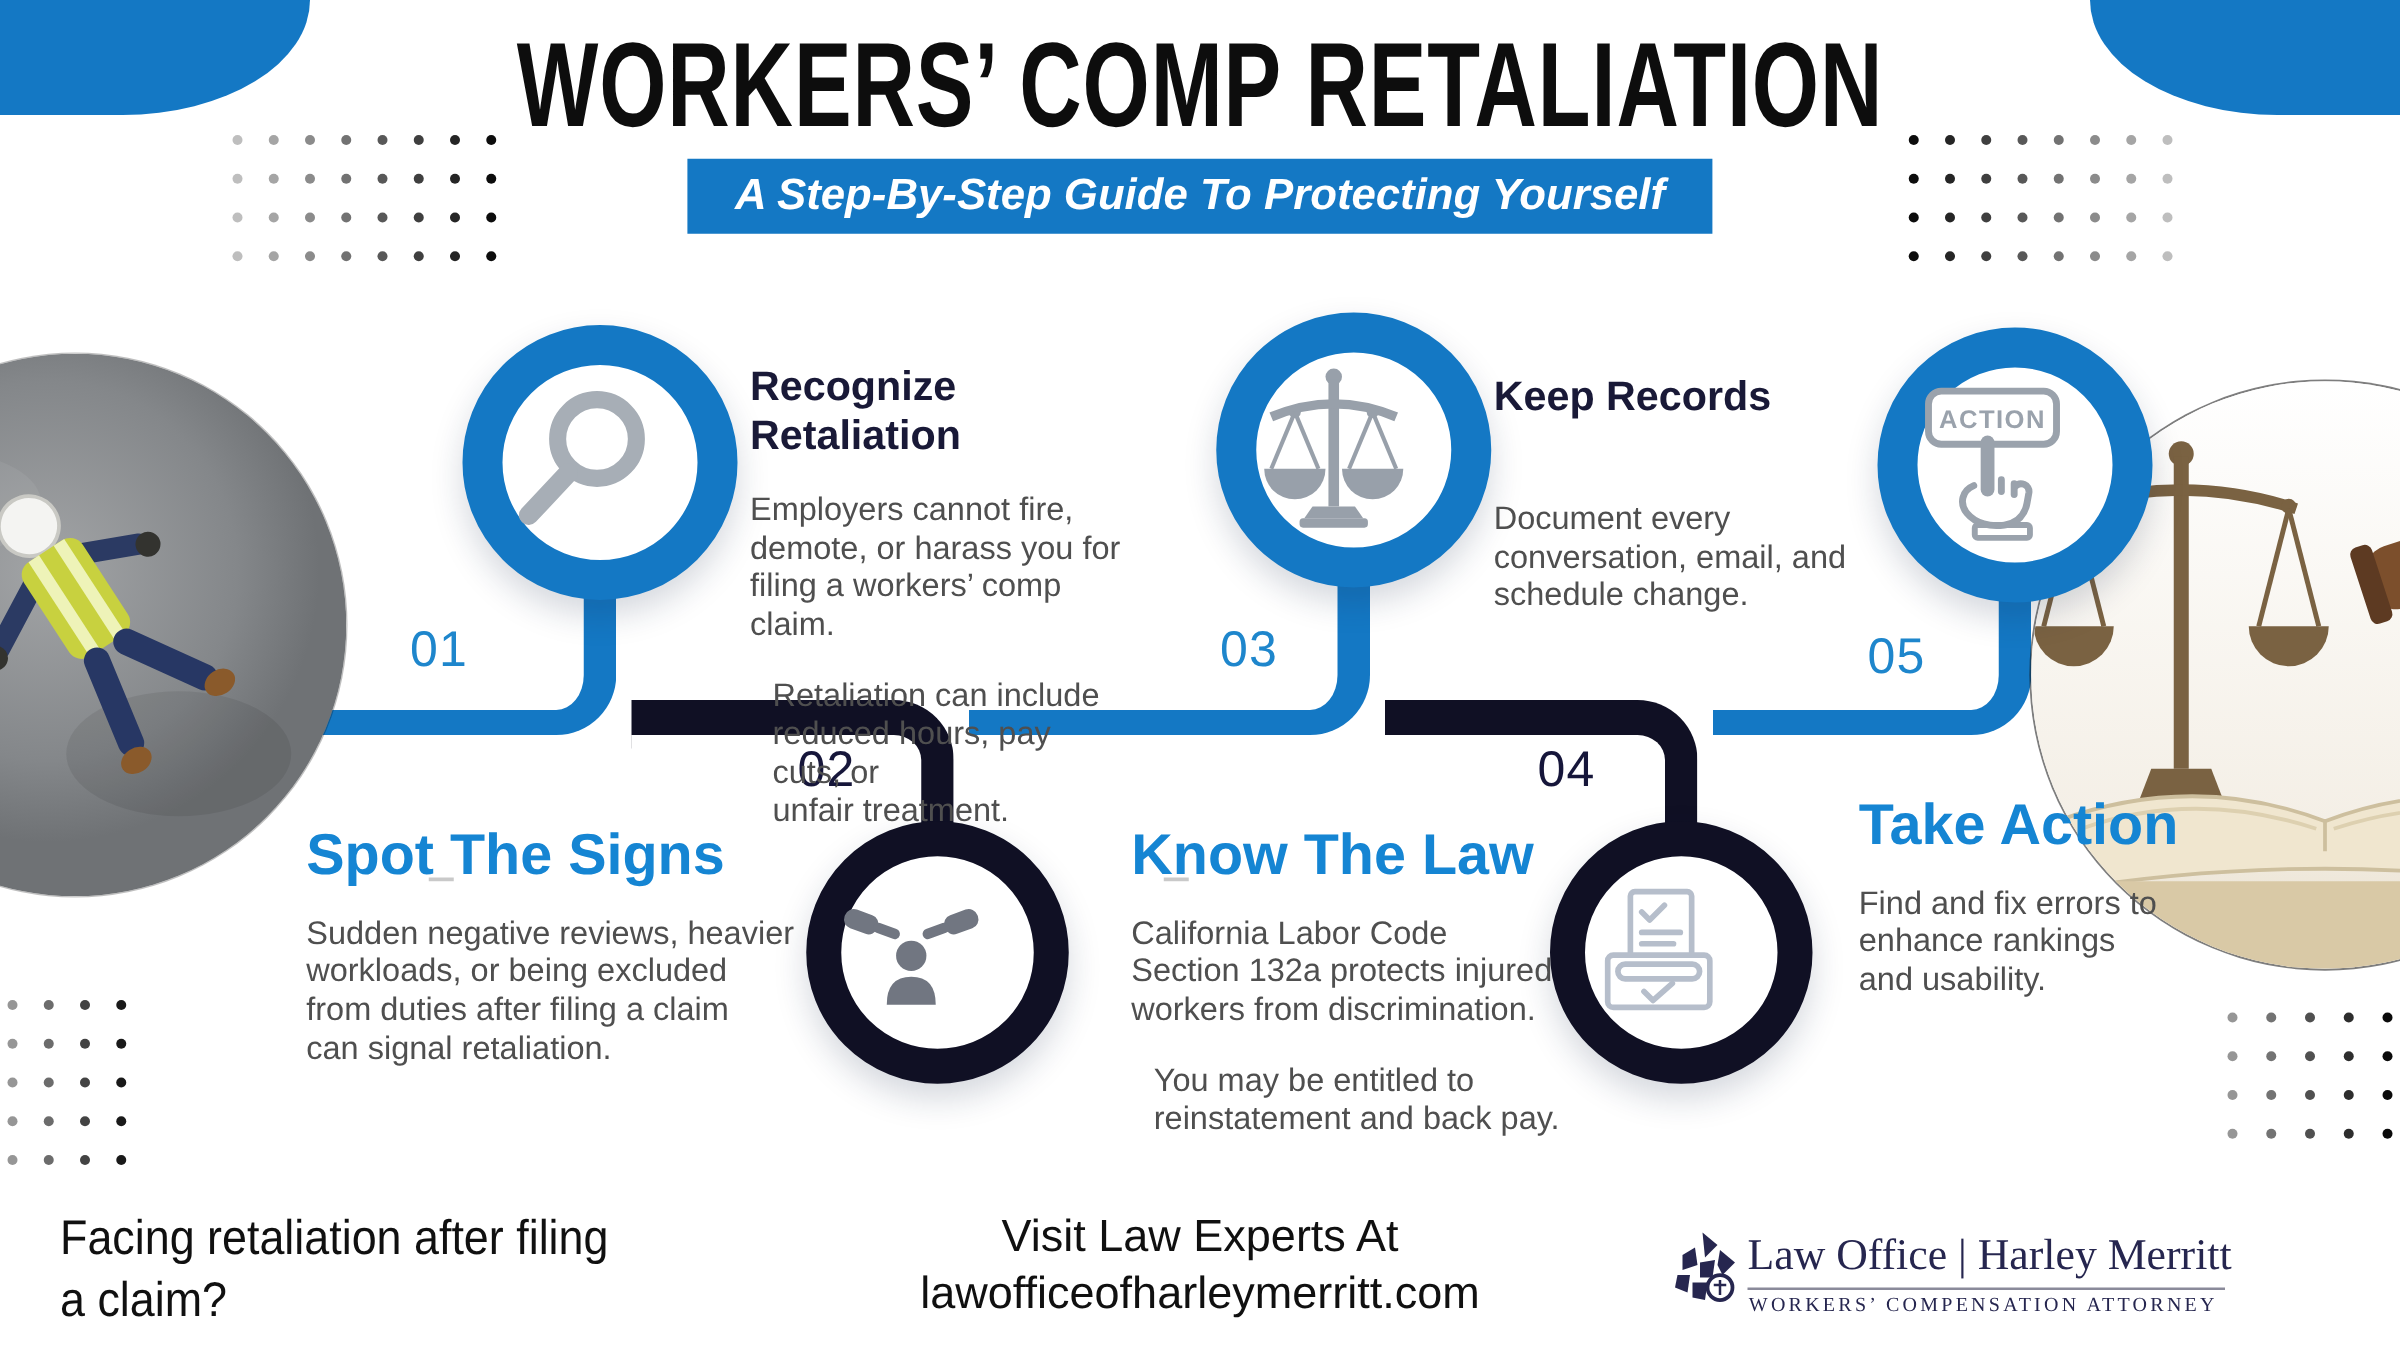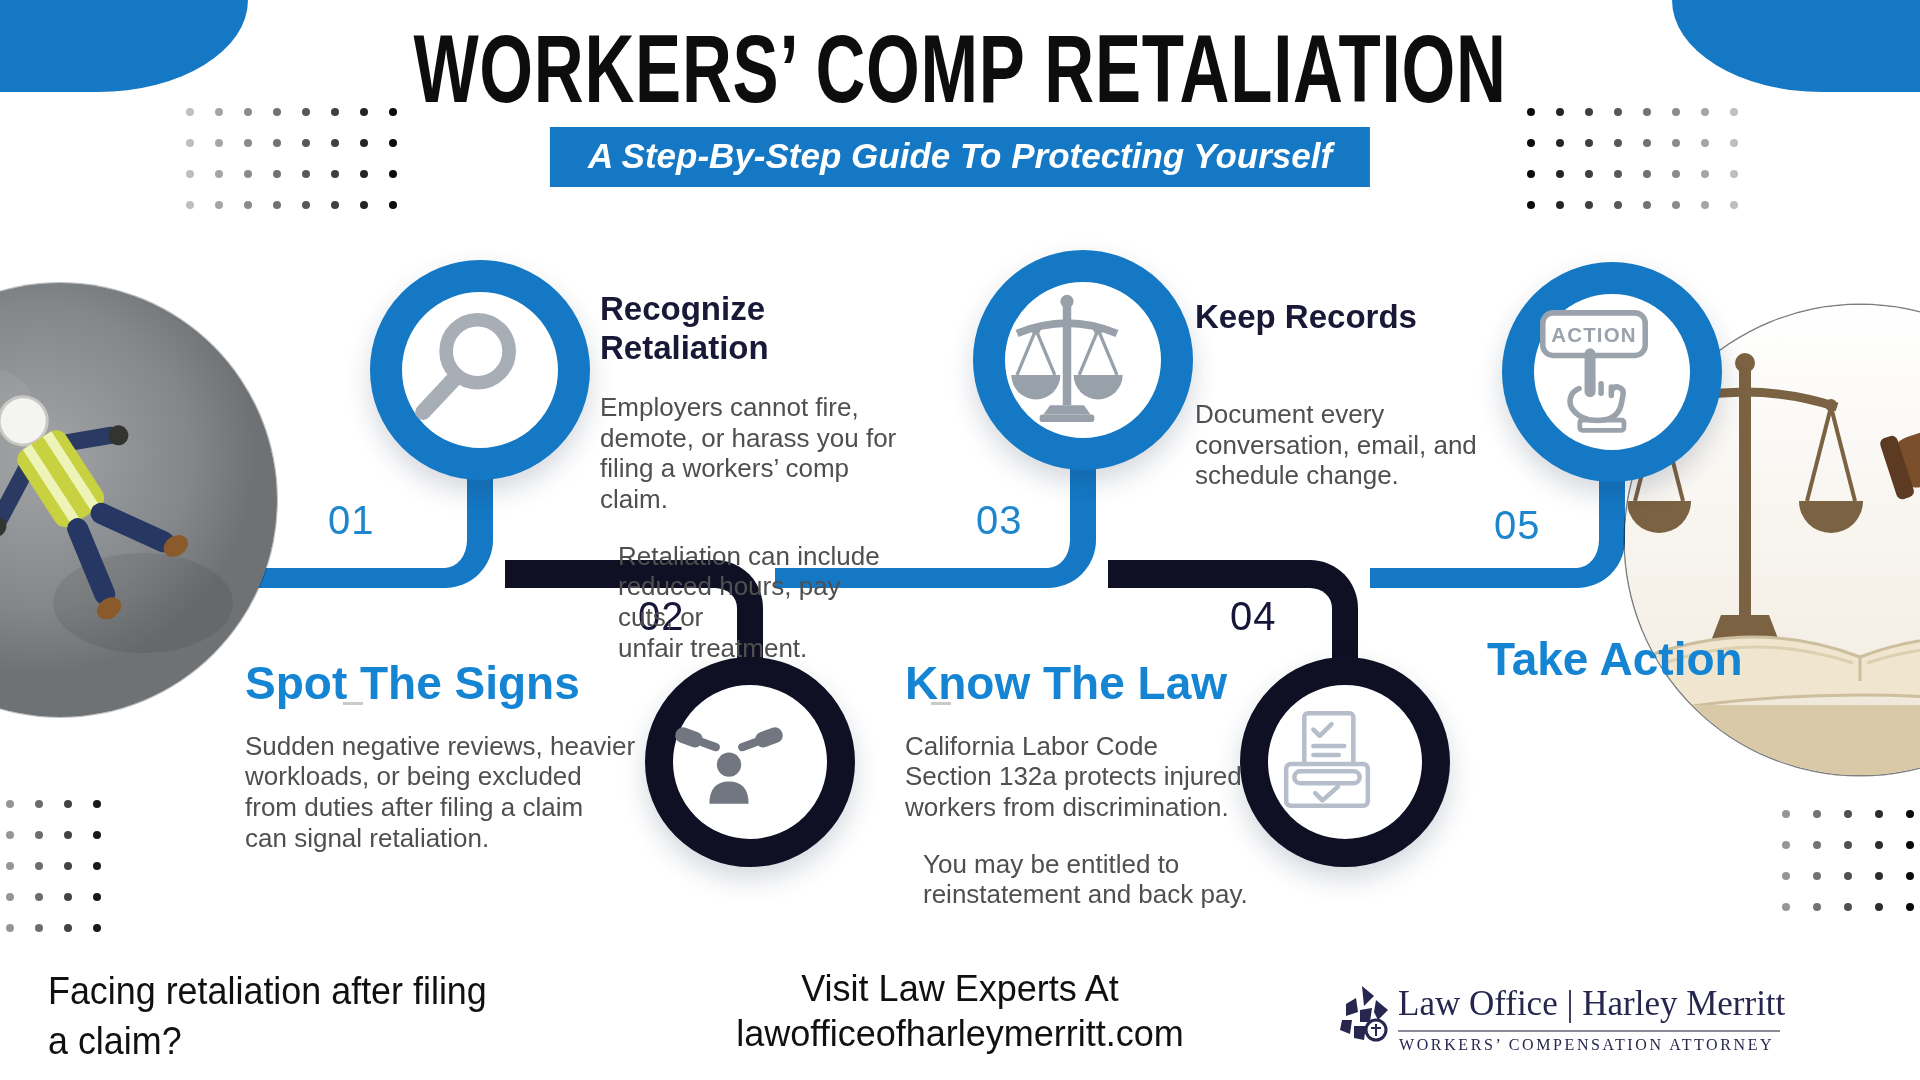--- a/index.html
+++ b/index.html
@@ -372,20 +372,23 @@
     <div class="hdash" style="left:26px;top:44px;"></div>
     <div class="step-body pre" style="margin-top:22px;">California Labor Code
 Section 132a protects injured
 workers from discrimination.</div>
     <div class="step-body pre">You may be entitled to
 reinstatement and back pay.</div>
   </div>
 
   <div class="abs" style="left:1487px;top:634px;width:330px;">
     <div class="step-title-blue">Take Action</div>
+    <div class="step-body pre" style="margin-top:22px;">Find and fix errors to
+enhance rankings
+and usability.</div>
   </div>
 
   <div class="abs pre" id="footer-question">Facing retaliation after filing
 a claim?</div>
   <div class="abs pre" id="footer-cta">Visit Law Experts At
 lawofficeofharleymerritt.com</div>
 
   <div class="abs" id="logo">
     <span>
       <svg width="52" height="64" viewBox="0 0 52 64">

